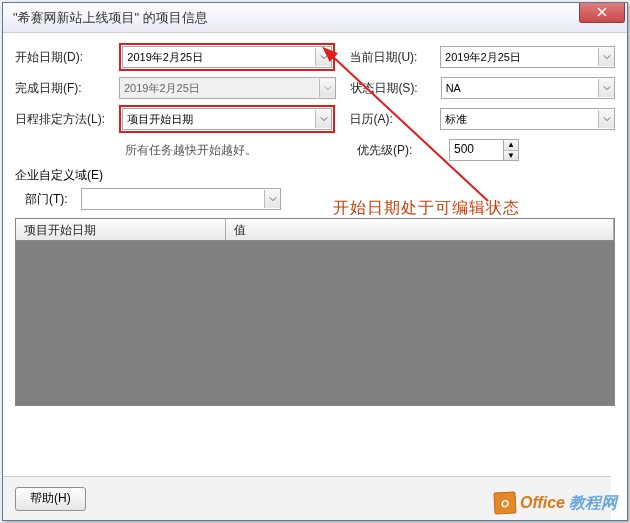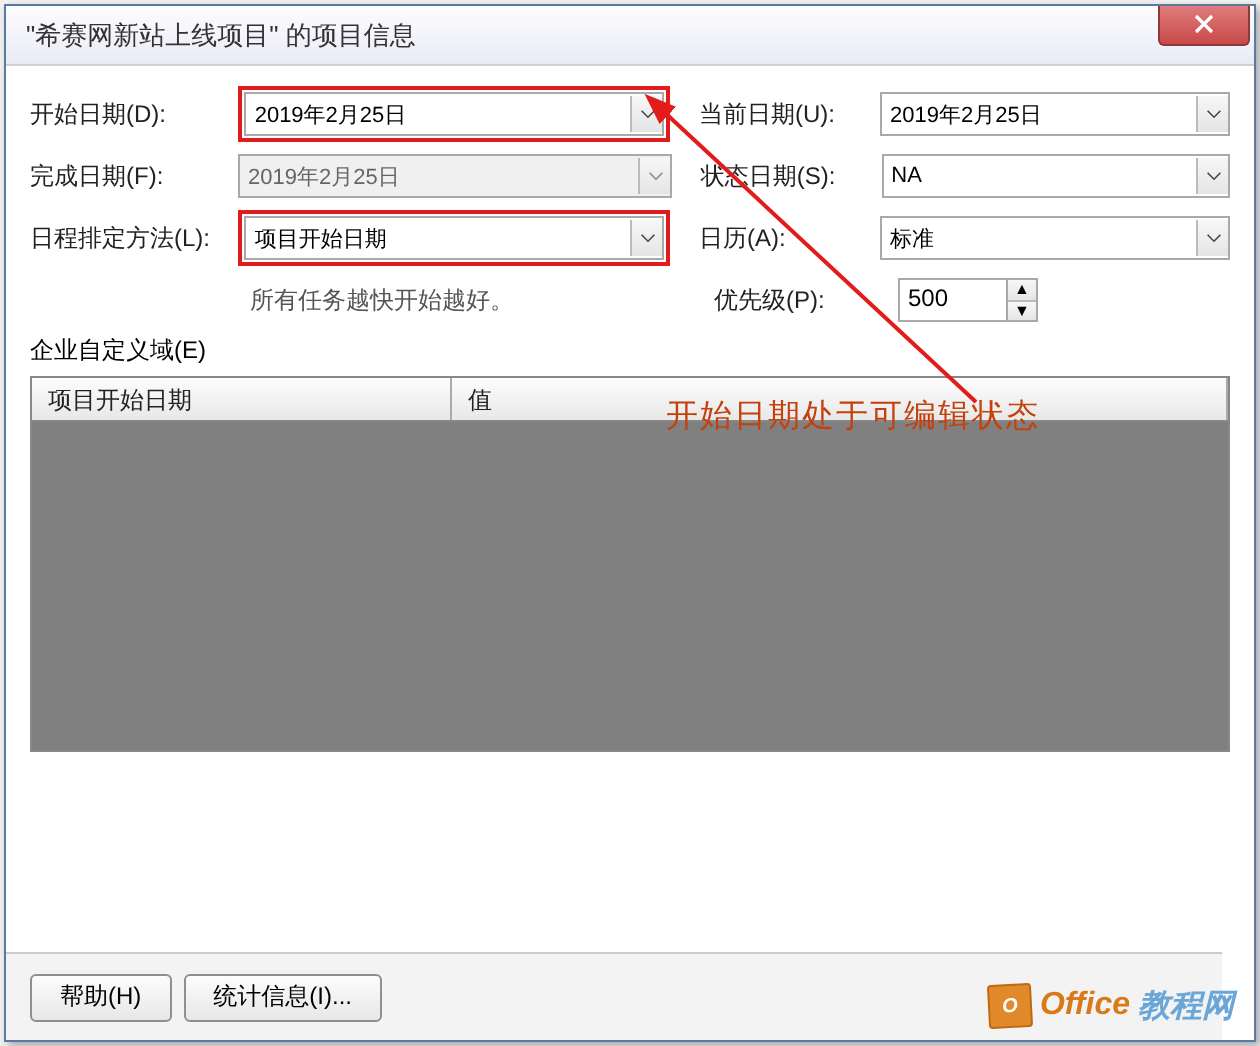--- a/index.html
+++ b/index.html
@@ -256,20 +256,31 @@
       <div class="spinner">
         <div class="sp-val">500</div>
         <div class="sp-btns">
           <div>▲</div>
           <div>▼</div>
         </div>
       </div>
     </div>
 
     <div class="section-label">企业自定义域(E)</div>
+    <div class="dept-row">
+      <span style="width:50px;margin-left:10px;">部门(T):</span>
+      <div class="field dropdown" style="width:200px;">
+        <span></span>
+        <div class="dd-btn">
+            <svg viewBox="0 0 10 10">
+              <path d="M1 3 L5 7 L9 3" fill="none" stroke="#444"></path>
+            </svg>
+          </div>
+      </div>
+    </div>
 
     <div class="table-wrap">
       <div class="table-header">
         <div class="th">项目开始日期</div>
         <div class="th">值</div>
       </div>
     </div>
 
   </div>
 
@@ -278,21 +289,20 @@
       <marker id="arr" markerWidth="10" markerHeight="10" refX="2" refY="3" orient="auto">
         <path d="M0,0 L0,6 L8,3 z" fill="#e21b1b"></path>
       </marker>
     </defs>
     <line x1="205" y1="160" x2="48" y2="14" stroke="#e21b1b" stroke-width="2" marker-end="url(#arr)"></line>
   </svg>
   <div class="annotation">开始日期处于可编辑状态</div>
 
   <div class="footer">
     <button class="btn">帮助(H)</button>
-    <button class="btn">统计信息(I)...</button>
   </div>
 
   <div class="watermark">
     <div class="wm-icon">O</div>
     <span class="wm-office">Office</span>
       <span class="wm-rest">教程网</span>
   </div>
 
 </div>
 

